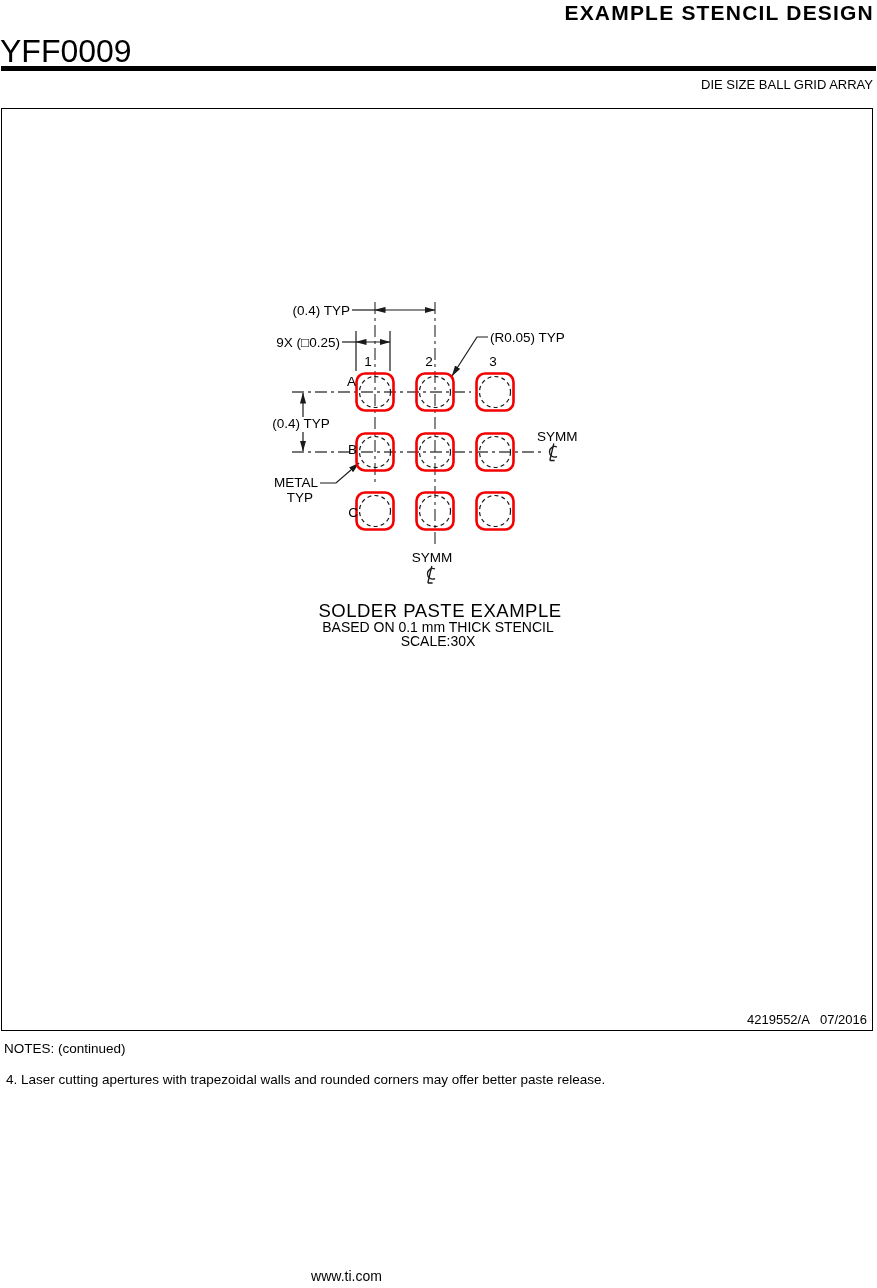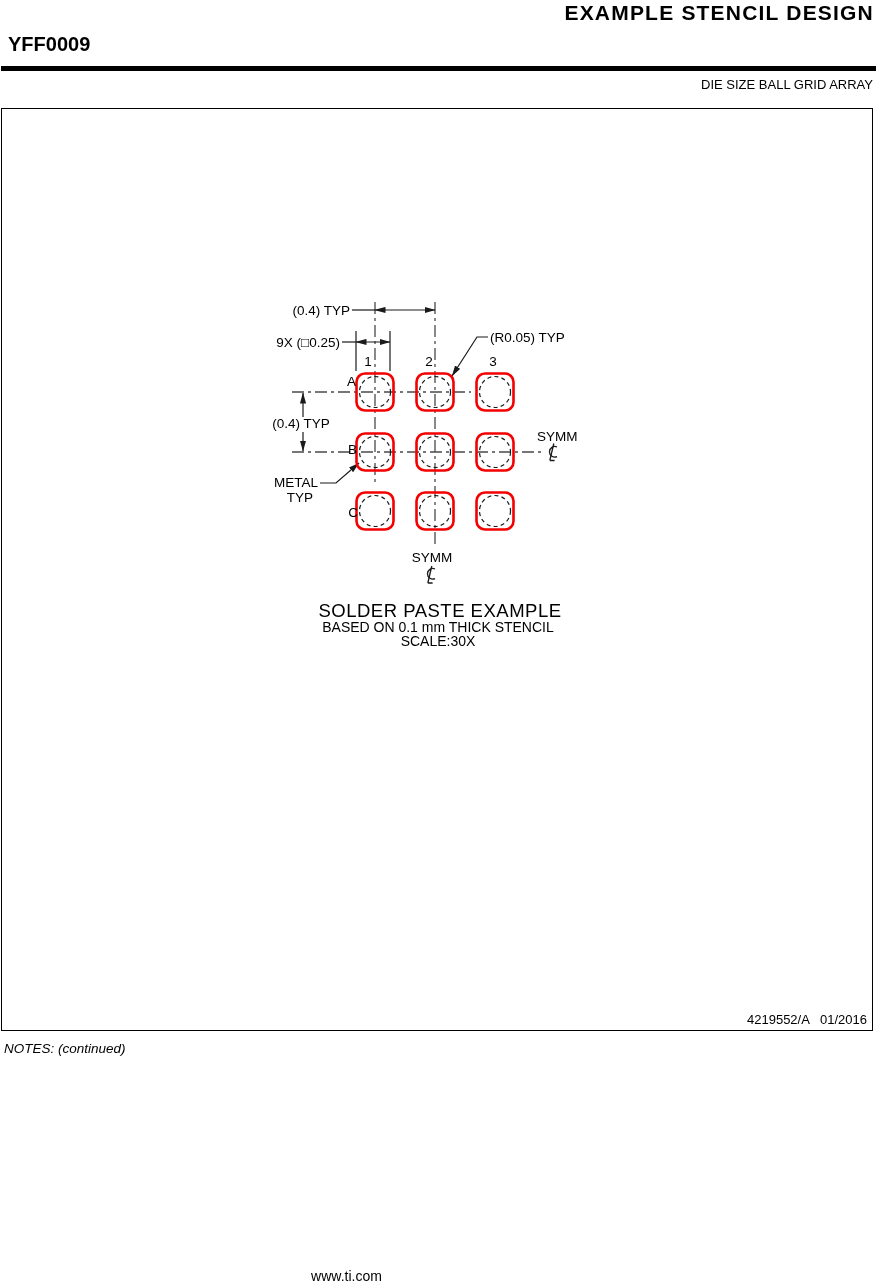--- a/index.html
+++ b/index.html
@@ -1,20 +1,20 @@
 <!DOCTYPE html>
 <html><head>
 <meta charset="utf-8">
 <style>
   html,body { margin:0; padding:0; background:#fff; }
   .page { position:relative; width:877px; height:1288px; background:#fff; overflow:hidden;
           font-family:"Liberation Sans","DejaVu Sans",sans-serif; color:#000; }
 
   .hdr-title { position:absolute; top:1px;  right:3px; font-size:21px; font-weight:bold; letter-spacing:1.2px; }
-  .hdr-part  { position:absolute; top:33px; left:8px;  font-size:20px; font-weight:bold; }
+  .hdr-part  { position:absolute; top:33px; left:0;  font-size:32px; font-weight:normal; }
   .hdr-sub   { position:absolute; top:40px; right:3px; font-size:19px; font-weight:bold; }
   .hdr-rule  { position:absolute; top:66px; left:1px;  width:875px; height:4.5px; background:#000; }
   .hdr-fam   { position:absolute; top:77px; right:4px; font-size:13px;text-align:right; }
 
   .frame { position:absolute; top:108px; left:1px; width:872px; height:923px;
            border:1.6px solid #000; box-sizing:border-box; }
   .rev   { position:absolute; right:5px; bottom:3px; font-size:13px; white-space:pre; }
 
   svg.draw { position:absolute; left:0; top:0; width:877px; height:1288px; pointer-events:none; }
 
@@ -22,36 +22,36 @@
   .dim  { stroke:var(--dim-color,#1a1a1a); stroke-width:1.2; fill:none; }
   .sym  { stroke:var(--dim-color,#1a1a1a); stroke-width:1.3; fill:none; }
   .ball { stroke:var(--dim-color,#1a1a1a); stroke-width:1.2; fill:none; stroke-dasharray:4 3.2; }
   .pad  { stroke:var(--pad-color,#f40000); stroke-width:2.6; fill:none; }
   .ahf  { fill:var(--dim-color,#1a1a1a); }
 
   svg text { fill:#000; font-family:"Liberation Sans","DejaVu Sans",sans-serif; font-size:13.5px; }
   text.cap1 { font-size:18.5px; letter-spacing:0.5px; }
   text.cap2 { font-size:14px; }
 
-  .notes-h { position:absolute; top:1041px; left:4px; font-size:13.5px;font-style:italic; }
+  .notes-h { position:absolute; top:1041px; left:4px; font-size:13.5px; }
   .note-item { position:absolute; top:1072px; left:6px; font-size:13.5px; }
   .footer { position:absolute; top:1268px; left:0; width:693px; text-align:center; font-size:14px; }
 </style>
 </head>
 <body>
 
 <div class="page" style="--pad-color: #f40000; --line-color: #4a4a4a; --dim-color: #1a1a1a;">
 
   <div class="hdr-title">EXAMPLE STENCIL DESIGN</div>
   <div class="hdr-part">YFF0009</div>
   <div class="hdr-rule"></div>
   <div class="hdr-fam">DIE SIZE BALL GRID ARRAY</div>
 
   <div class="frame">
-    <div class="rev">4219552/A   01/2016</div>
+    <div class="rev">4219552/A   07/2016</div>
   </div>
 
   <svg class="draw" viewBox="0 0 877 1288">
     <defs>
       <marker id="ah" viewBox="0 0 11 7" refX="10.5" refY="3.5" markerWidth="11" markerHeight="7" markerUnits="userSpaceOnUse" orient="auto-start-reverse">
         <path class="ahf" d="M11,3.5 L0,0.4 L0,6.6 Z"></path>
       </marker>
     </defs>
 
     <g>
@@ -129,17 +129,18 @@
     </g>
 
     <g>
       <text class="cap1" x="440" y="617" text-anchor="middle">SOLDER PASTE EXAMPLE</text>
       <text class="cap2" x="438" y="632" text-anchor="middle">BASED ON 0.1 mm THICK STENCIL</text>
       <text class="cap2" x="438" y="646" text-anchor="middle">SCALE:30X</text>
     </g>
   </svg>
 
   <div class="notes-h">NOTES: (continued)</div>
+  <div class="note-item">4. Laser cutting apertures with trapezoidal walls and rounded corners may offer better paste release.</div>
 
   <div class="footer">
     <span>www.ti.com</span>
   </div>
 </div>
 
 </body></html>

